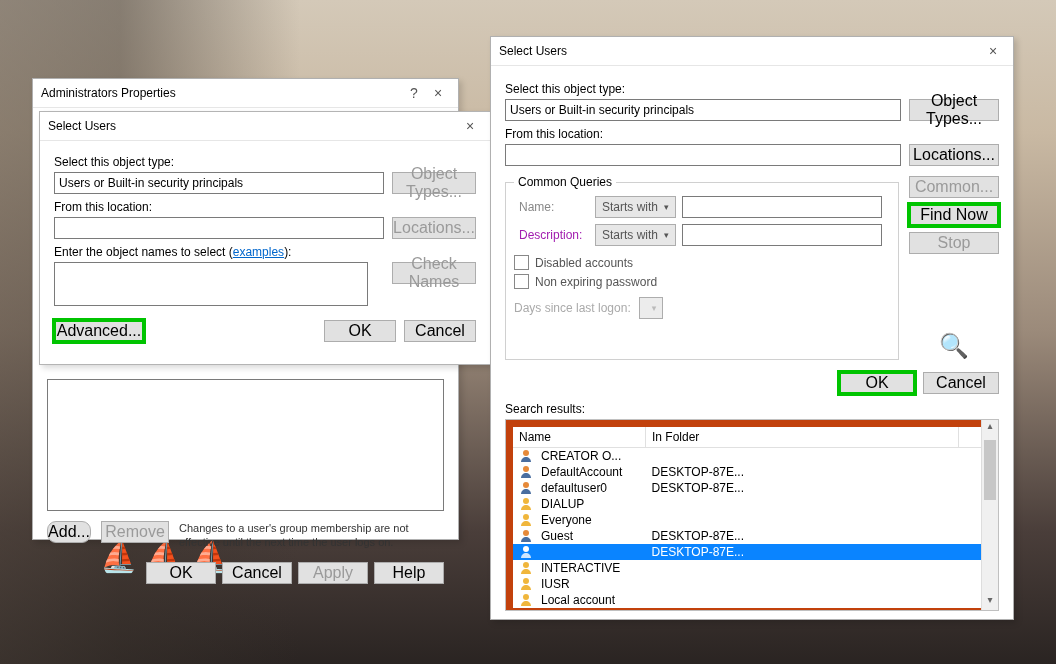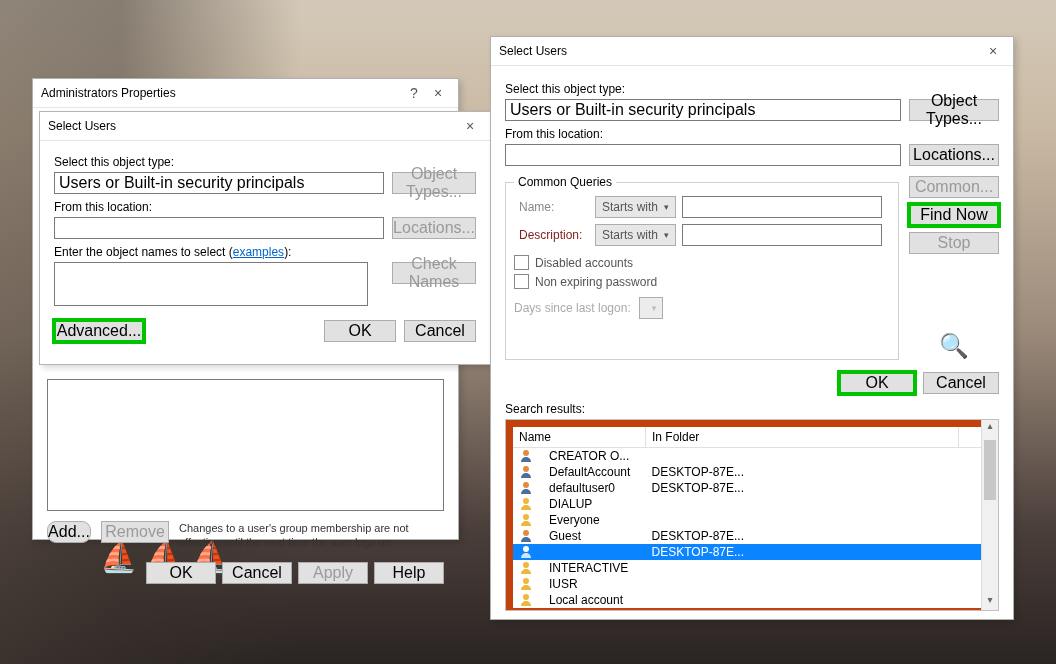--- a/index.html
+++ b/index.html
@@ -6,36 +6,36 @@
   body{background:linear-gradient(to bottom,#d4c9b8 0%,#c9b9a3 20%,#9b8a7a 50%,#4a3e3a 80%,#2a2422 100%);position:relative;}
   
   .cliff{position:absolute;left:0;top:0;width:300px;height:664px;background:linear-gradient(to right,#4a4038 0%,#3a322c 40%,transparent 100%);opacity:.5;}
   .boats{position:absolute;bottom:90px;left:100px;font-size:30px;color:#222;filter:blur(.5px);}
   .watermark{position:absolute;left:420px;top:300px;font-size:48px;font-weight:700;color:#fff;opacity:.25;letter-spacing:2px;}
   .window{position:absolute;background:#fff;border:1px solid #b0b0b0;box-shadow:3px 3px 6px rgba(0,0,0,.15);}
   .titlebar{height:28px;background:#fff;display:flex;align-items:center;padding:0 8px;border-bottom:1px solid #e6e6e6;font-size:12px;}
   .titlebar .spacer{flex:1;}
   .titlebar .tb-btn{width:24px;text-align:center;font-size:14px;color:#555;cursor:default;}
   .group-label{margin:6px 0 3px 0;}
-  .text-input{border:1px solid #7a7a7a;background:#fff;height:20px;padding:0 4px;font-size:16px;}
+  .text-input{border:1px solid #7a7a7a;background:#fff;height:20px;padding:0 4px;font-size:12px;}
   .text-input.disabled{background:#fff;color:#888;}
   .btn{border:1px solid #adadad;background:#e1e1e1;height:22px;font-size:16px;padding:0 10px;cursor:default;display:inline-flex;align-items:center;justify-content:center;}
   .btn.disabled{color:#9a9a9a;}
   .highlight-box{outline:4px solid #00c400;outline-offset:-2px;}
   .link{color:#0066cc;text-decoration:underline;}
   .fieldset{border:1px solid #d0d0d0;padding:8px;margin-top:6px;position:relative;}
   .fieldset-legend{position:absolute;top:-8px;left:8px;background:#fff;padding:0 4px;}
   .dropdown{border:1px solid #adadad;background:#e7e7e7;height:20px;display:inline-flex;align-items:center;padding:0 6px;font-size:12px;color:#555;}
   .dropdown .arrow{margin-left:6px;font-size:9px;}
   .checkbox-row{display:flex;align-items:center;gap:6px;margin:4px 0;color:#555;}
   .checkbox{width:13px;height:13px;border:1px solid #888;background:#fff;}
   .list-table{width:100%;border:7px solid #c2410c;border-collapse:collapse;}
   .list-table th{background:#fff;border:1px solid #e0e0e0;text-align:left;font-weight:400;padding:3px 6px;font-size:12px;}
   .list-table td{padding:1px 6px;font-size:12px;}
-  .list-row{display:flex;align-items:flex-start;gap:16px;}
+  .list-row{display:flex;align-items:flex-start;gap:8px;}
   .user-icon{display:inline-flex;width:14px;height:14px;}
   .scroll-area{border:1px solid #c0c0c0;overflow:hidden;position:relative;}
   .scrollbar{position:absolute;right:0;top:0;bottom:0;width:16px;background:#f0f0f0;border-left:1px solid #ddd;}
   .scrollbar .arrow{height:16px;text-align:center;font-size:10px;color:#666;}
   .scrollbar .thumb{position:absolute;left:2px;right:2px;top:20px;height:60px;background:#c7c7c7;}
   .selected-row td{background:#0a84ff;color:#fff;}
   .magnifier{font-size:24px;}
 </style>
 </head>
 <body>
@@ -126,21 +126,21 @@
           <tbody>
               <tr>
             <td style="color:#888;width:70px;">Name:</td>
             <td><div class="dropdown">
                     <span>Starts with</span>
                     <span class="arrow">▾</span>
                   </div></td>
             <td><input class="text-input" style="width: 190px;"></td>
           </tr>
           <tr>
-            <td style="color:#7f1d1d;margin-top:24px;">Description:</td>
+            <td style="color:#a21caf;margin-top:24px;">Description:</td>
             <td><div class="dropdown">
                     <span>Starts with</span>
                     <span class="arrow">▾</span>
                   </div></td>
             <td><input class="text-input" style="width: 190px;"></td>
           </tr>
         </tbody>
           </table>
         <div class="checkbox-row">
             <span class="checkbox"></span>

